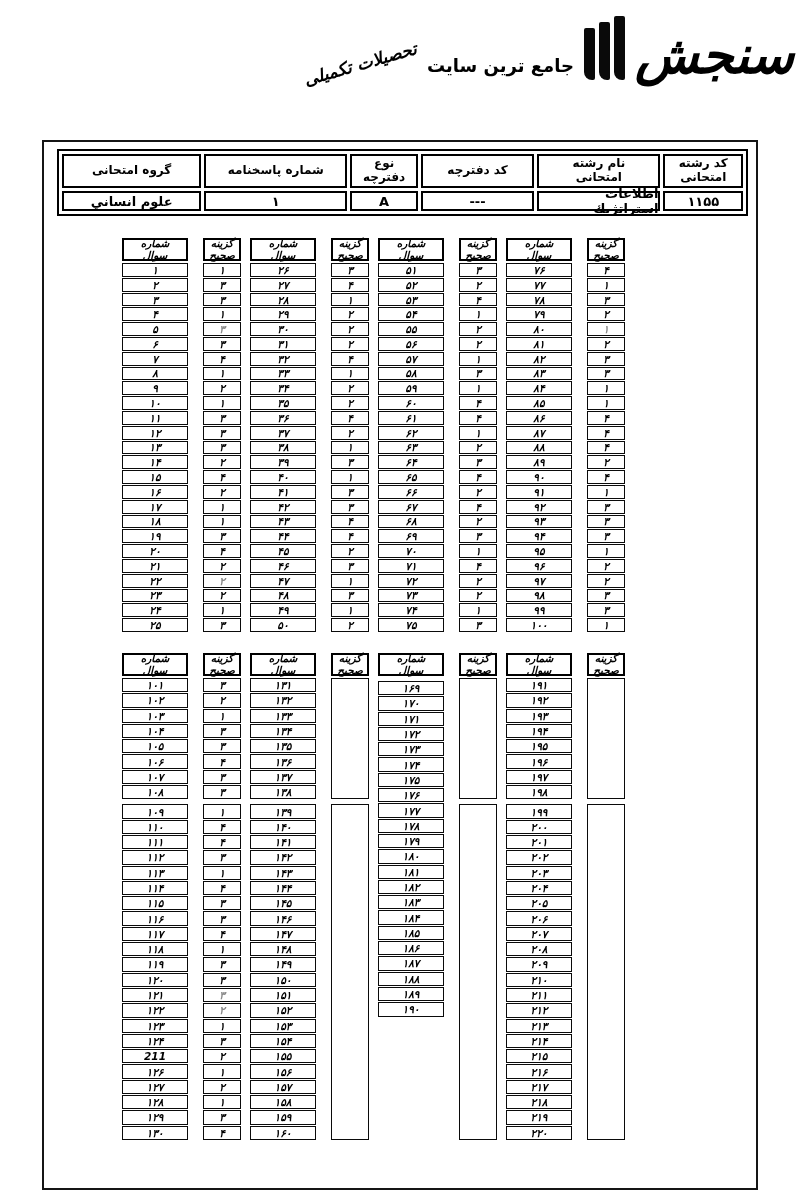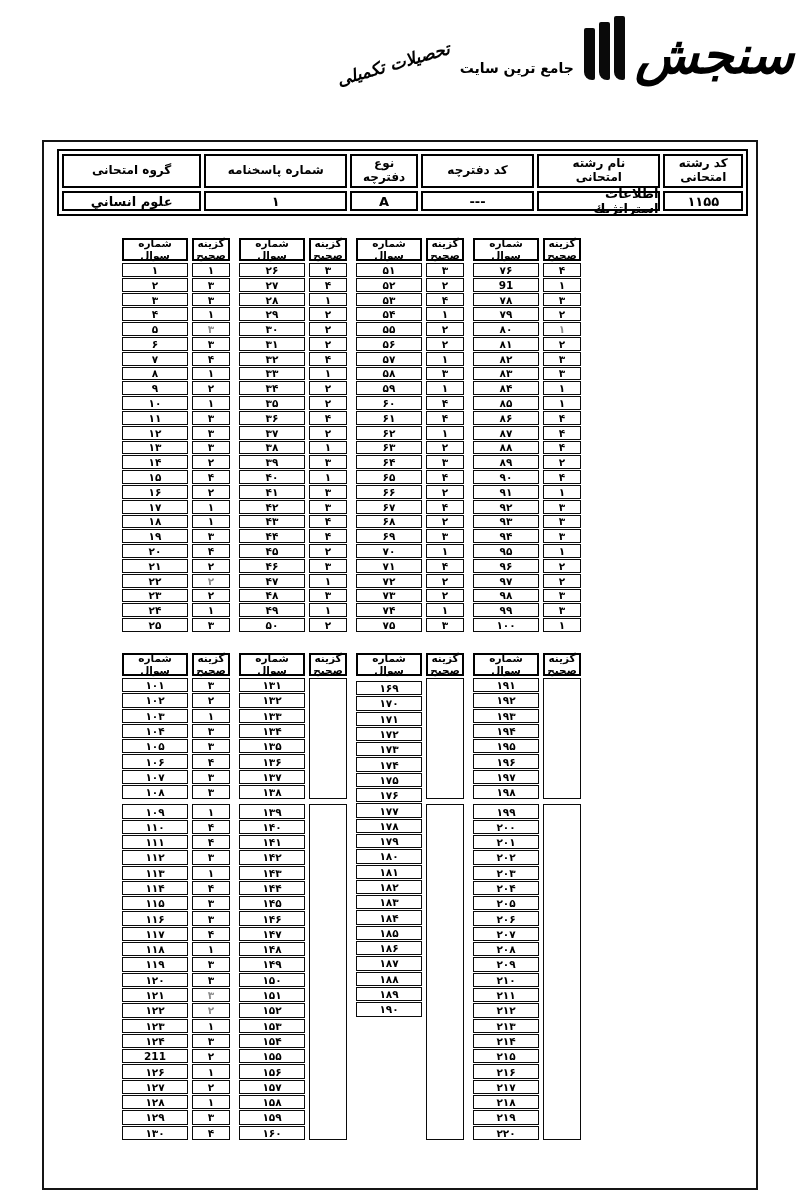--- a/index.html
+++ b/index.html
@@ -4,21 +4,21 @@
 <style>
   html,body{margin:0;padding:0;}
   body{
     width:800px;height:1200px;background:#ffffff;position:relative;
     font-family:"DejaVu Sans",sans-serif;color:#000;overflow:hidden;
   }
   *{box-sizing:border-box;}
   
   .logo{position:absolute;top:16px;right:6px;display:flex;direction:ltr;align-items:flex-end;gap:8px;}
   .logo-script{font-size:17px;font-weight:bold;font-style:italic;transform:rotate(-16deg);margin-bottom:14px;letter-spacing:1px;}
-  .logo-tagline{font-size:14px;font-weight:bold;margin-bottom:12px;white-space:nowrap;}
+  .logo-tagline{font-size:18px;font-weight:bold;margin-bottom:12px;white-space:nowrap;}
   .logo-bars{display:flex;gap:4px;align-items:flex-end;margin:0 2px 8px 2px;}
   .logo-bars i{display:block;width:11px;background:#0a0a0a;border-radius:2px 2px 2px 8px;}
   .logo-bars i:nth-child(1){height:52px;}
   .logo-bars i:nth-child(2){height:58px;}
   .logo-bars i:nth-child(3){height:64px;}
   .logo-brand{font-size:52px;font-weight:bold;font-style:italic;line-height:0.95;margin-bottom:8px;letter-spacing:2px;}
   
   .frame{position:absolute;left:42px;top:140px;width:716px;height:1050px;border:2.5px solid #151515;}
   
   .info-table{
@@ -33,21 +33,21 @@
   .info-col:nth-child(5){width:144px;}
   .info-col:nth-child(6){width:140px;}
   .info-head{height:34px;border:2px solid #000;display:flex;flex-direction:column;align-items:center;justify-content:center;
     font-size:12px;font-weight:bold;line-height:1.15;text-align:center;}
   .info-val{height:20px;border:2px solid #000;display:flex;align-items:center;justify-content:center;
     font-size:13px;font-weight:bold;}
   
   .answer-table{position:absolute;display:flex;gap:9px;direction:ltr;}
   .answer-table.top{left:122px;top:238px;}
   .answer-table.bottom{left:122px;top:653px;}
-  .pair{display:flex;gap:4px;}
+  .pair{display:flex;gap:15px;font-style:italic;}
   .colq{width:66px;}
   .cola{width:38px;}
   .hdr{height:23px;border:2px solid #000;margin-bottom:2px;display:flex;flex-direction:column;align-items:center;justify-content:center;
     font-size:10.5px;font-weight:bold;line-height:1.05;direction:rtl;text-align:center;}
   .cell{border:1.5px solid #0a0a0a;margin-bottom:1px;display:flex;align-items:center;justify-content:center;
     font-size:10.5px;font-weight:bold;background:#fff;}
   .top .cell{height:13.8px;}
   .bottom .cell{height:14.3px;}
   .blk-gap{margin-top:5px;}
   .emptybox{border:1.5px solid #0a0a0a;background:#fff;}
@@ -317,21 +317,21 @@
       </div>
     </div>
     <div class="pair">
       <div class="colq">
         <div class="hdr">
           <div>شماره</div>
           <div>سوال</div>
         </div>
         <div class="blk">
           <div class="cell">۷۶</div>
-          <div class="cell">91</div>
+          <div class="cell">۷۷</div>
           <div class="cell">۷۸</div>
           <div class="cell">۷۹</div>
           <div class="cell">۸۰</div>
           <div class="cell">۸۱</div>
           <div class="cell">۸۲</div>
           <div class="cell">۸۳</div>
           <div class="cell">۸۴</div>
           <div class="cell">۸۵</div>
           <div class="cell">۸۶</div>
           <div class="cell">۸۷</div>

